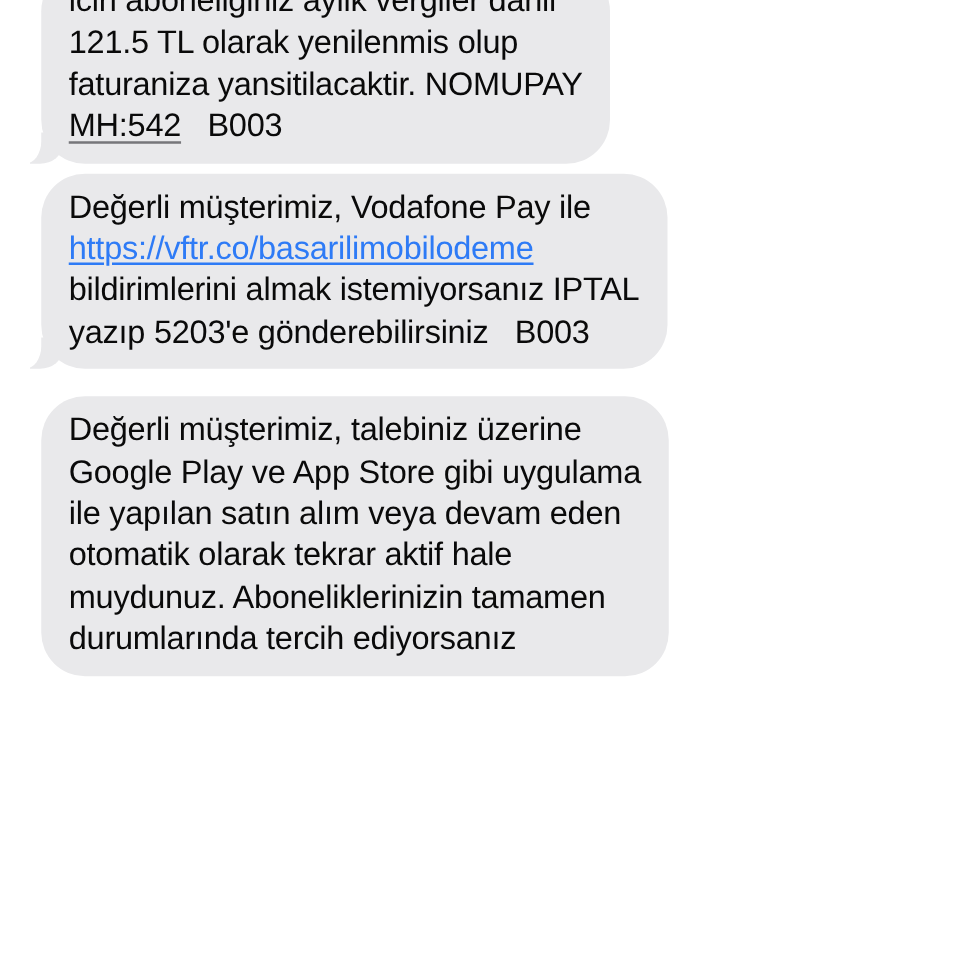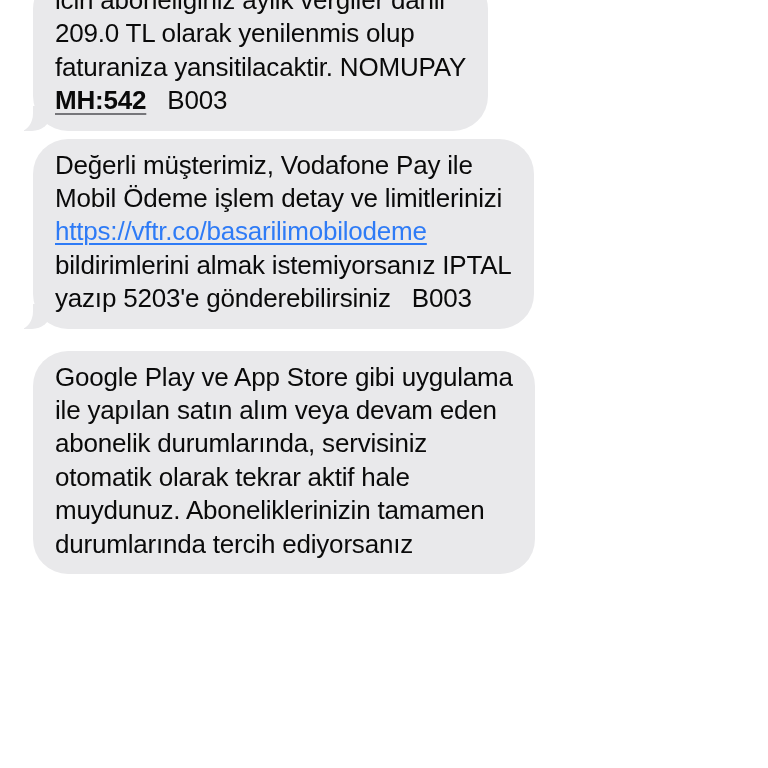--- a/index.html
+++ b/index.html
@@ -71,51 +71,49 @@
     text-decoration-thickness: 2px;
     text-underline-offset: 3px;
     cursor: pointer;
   }
   .detected {
     text-decoration: underline;
     text-decoration-color: var(--detector_underline, #76767A);
     text-decoration-thickness: 2px;
     text-underline-offset: 4px;
     cursor: pointer;
-    font-weight: bold;
   }
 </style>
 </head>
 <body>
 
 <div class="thread">
 
   <div class="bubble has-tail">
     <div class="content">
       <div class="line">icin aboneliginiz aylik vergiler dahil</div>
-      <div class="line">209.0 TL olarak yenilenmis olup</div>
+      <div class="line">121.5 TL olarak yenilenmis olup</div>
       <div class="line">faturaniza yansitilacaktir. NOMUPAY</div>
       <div class="line"><span class="detected">MH:542</span><span>   B003</span></div>
     </div>
   </div>
 
   <div class="bubble has-tail m2">
     <div class="content">
       <div class="line">Değerli müşterimiz, Vodafone Pay ile</div>
-      <div class="line">Mobil Ödeme işlem detay ve limitlerinizi</div>
       <div class="line"><span class="link">https://vftr.co/basarilimobilodeme</span></div>
       <div class="line">bildirimlerini almak istemiyorsanız IPTAL</div>
       <div class="line">yazıp 5203'e gönderebilirsiniz   B003</div>
     </div>
   </div>
 
   <div class="bubble m3">
     <div class="content">
+      <div class="line">Değerli müşterimiz, talebiniz üzerine</div>
       <div class="line">Google Play ve App Store gibi uygulama</div>
       <div class="line">ile yapılan satın alım veya devam eden</div>
-      <div class="line">abonelik durumlarında, servisiniz</div>
       <div class="line">otomatik olarak tekrar aktif hale</div>
       <div class="line">muydunuz. Aboneliklerinizin tamamen</div>
       <div class="line">durumlarında tercih ediyorsanız</div>
     </div>
   </div>
 
 </div>
 
 </body></html>

